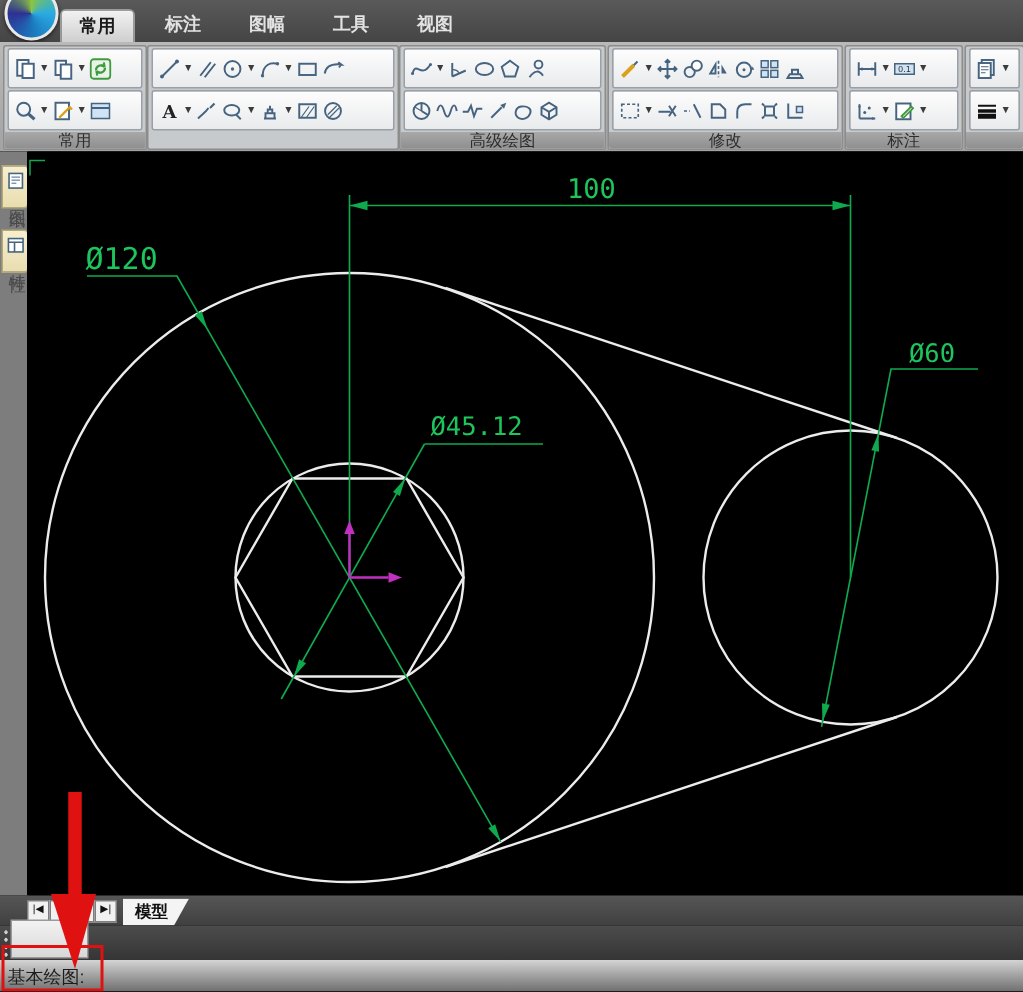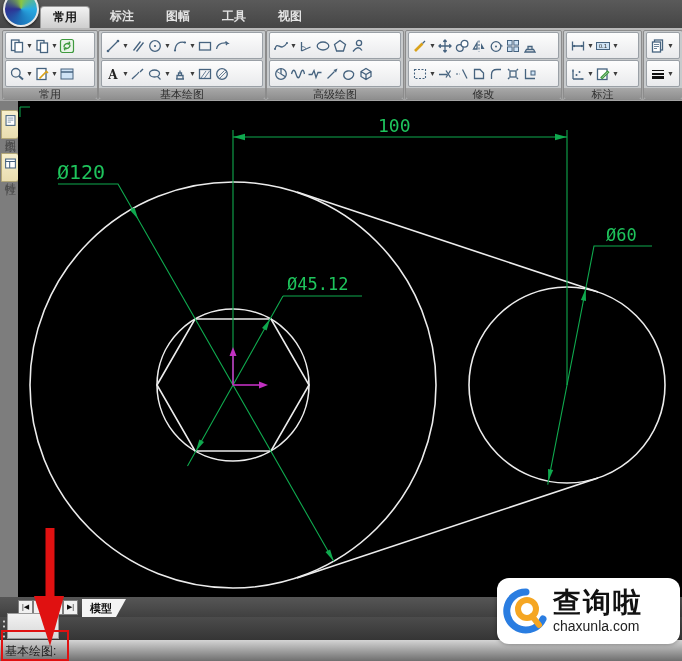--- a/index.html
+++ b/index.html
@@ -230,21 +230,20 @@
               <path d="M4 12l5-7M7.5 12l5-7" class="s3"></path>
             </svg>
           </span>
           <span class="btn">
             <svg viewBox="0 0 16 16" width="16" height="16">
               <circle cx="8" cy="8" r="5.3" class="s"></circle>
               <path d="M4.5 10.5l6-6M5 13l7-7" class="s3"></path>
             </svg>
           </span>
         </div>
-        <div class="glabel">基本绘图</div>
       </div>
       <div class="group" style="left: 266px; width: 136px;">
         <div class="grow">
           <span class="btn">
             <svg viewBox="0 0 16 16" width="16" height="16">
               <path d="M2 11C4.5 2 7.5 15 14 5" class="s"></path>
               <circle cx="2" cy="11" r="1" class="f"></circle>
               <circle cx="14" cy="5" r="1" class="f"></circle>
             </svg>
             <span class="dd">▼</span>
@@ -550,27 +549,14 @@
   <div id="statusbar">
     <span id="status-prompt">基本绘图:</span>
   </div>
 
   <div id="red-box"></div>
   <svg id="red-arrow" width="682" height="661">
     <rect x="45.5" y="528" width="9" height="72" fill="#e01111"></rect>
     <polygon points="34,596 64,596 50,646" fill="#e01111"></polygon>
   </svg>
 
-  <div id="watermark">
-    <div id="wm-logo">
-      <svg width="46" height="46" viewBox="0 0 46 46">
-        <path d="M23 4 a19 19 0 1 0 17 27" stroke="#2a7de1" stroke-width="7" fill="none" stroke-linecap="round"></path>
-        <circle cx="24" cy="21" r="9" stroke="#f5a623" stroke-width="6" fill="none"></circle>
-        <path d="M29 28 L36 37" stroke="#f5a623" stroke-width="6" stroke-linecap="round"></path>
-      </svg>
-    </div>
-    <div id="wm-text">
-      <div id="wm-title">查询啦</div>
-      <div id="wm-domain">chaxunla.com</div>
-    </div>
-  </div>
 
 </div>
 
 </body></html>

